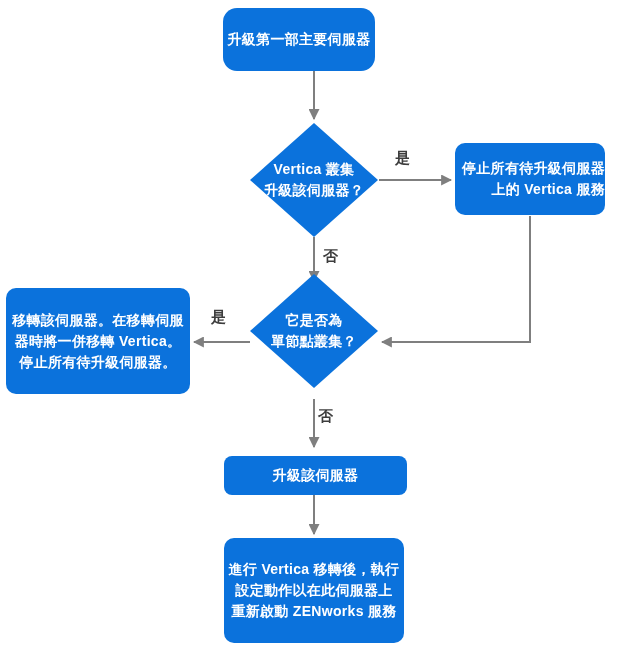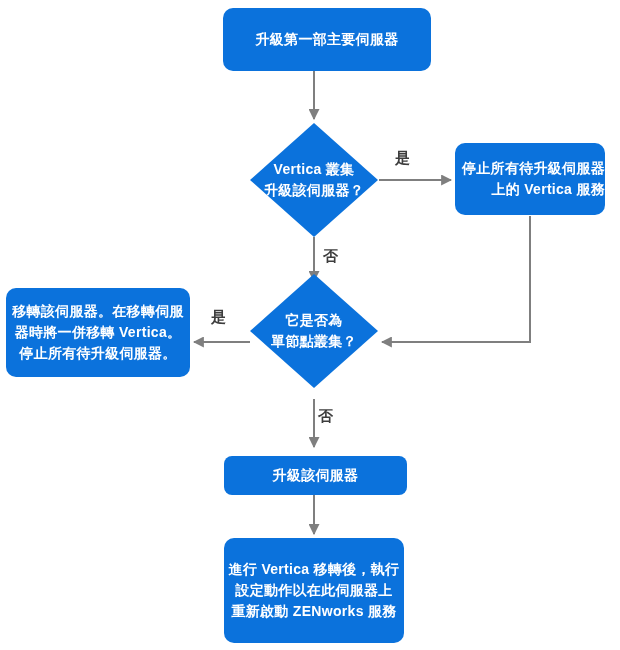--- a/index.html
+++ b/index.html
@@ -53,35 +53,35 @@
     </defs>
     <line x1="314" y1="71" x2="314" y2="119" stroke="#7f7f7f" stroke-width="2" marker-end="url(#arrow)"></line>
     <line x1="379" y1="180" x2="451" y2="180" stroke="#7f7f7f" stroke-width="2" marker-end="url(#arrow)"></line>
     <line x1="314" y1="237" x2="314" y2="281" stroke="#7f7f7f" stroke-width="2" marker-end="url(#arrow)"></line>
     <polyline points="530,216 530,342 382,342" fill="none" stroke="#7f7f7f" stroke-width="2" marker-end="url(#arrow)"></polyline>
     <line x1="250" y1="342" x2="194" y2="342" stroke="#7f7f7f" stroke-width="2" marker-end="url(#arrow)"></line>
     <line x1="314" y1="399" x2="314" y2="447" stroke="#7f7f7f" stroke-width="2" marker-end="url(#arrow)"></line>
     <line x1="314" y1="490" x2="314" y2="534" stroke="#7f7f7f" stroke-width="2" marker-end="url(#arrow)"></line>
   </svg>
 
-  <div class="node rect" style="left:223px;top:8px;width:208px;height:63px;">
+  <div class="node rect" style="left:223px;top:8px;width:152px;height:63px;border-radius:14px;">
     <div>升級第一部主要伺服器</div>
   </div>
 
   <div class="node diamond" style="left:250px;top:123px;width:128px;height:114px;">
     <div>Vertica 叢集</div>
     <div>升級該伺服器？</div>
   </div>
 
   <div class="node rect" style="left:455px;top:143px;width:150px;height:72px;align-items:flex-end;">
     <div>停止所有待升級伺服器</div>
     <div>上的 Vertica 服務</div>
   </div>
 
-  <div class="node rect" style="left:6px;top:288px;width:184px;height:89px;">
+  <div class="node rect" style="left:6px;top:288px;width:184px;height:106px;">
     <div>移轉該伺服器。在移轉伺服</div>
     <div>器時將一併移轉 Vertica。</div>
     <div>停止所有待升級伺服器。</div>
   </div>
 
   <div class="node diamond" style="left:250px;top:274px;width:128px;height:114px;">
     <div>它是否為</div>
     <div>單節點叢集？</div>
   </div>
 

